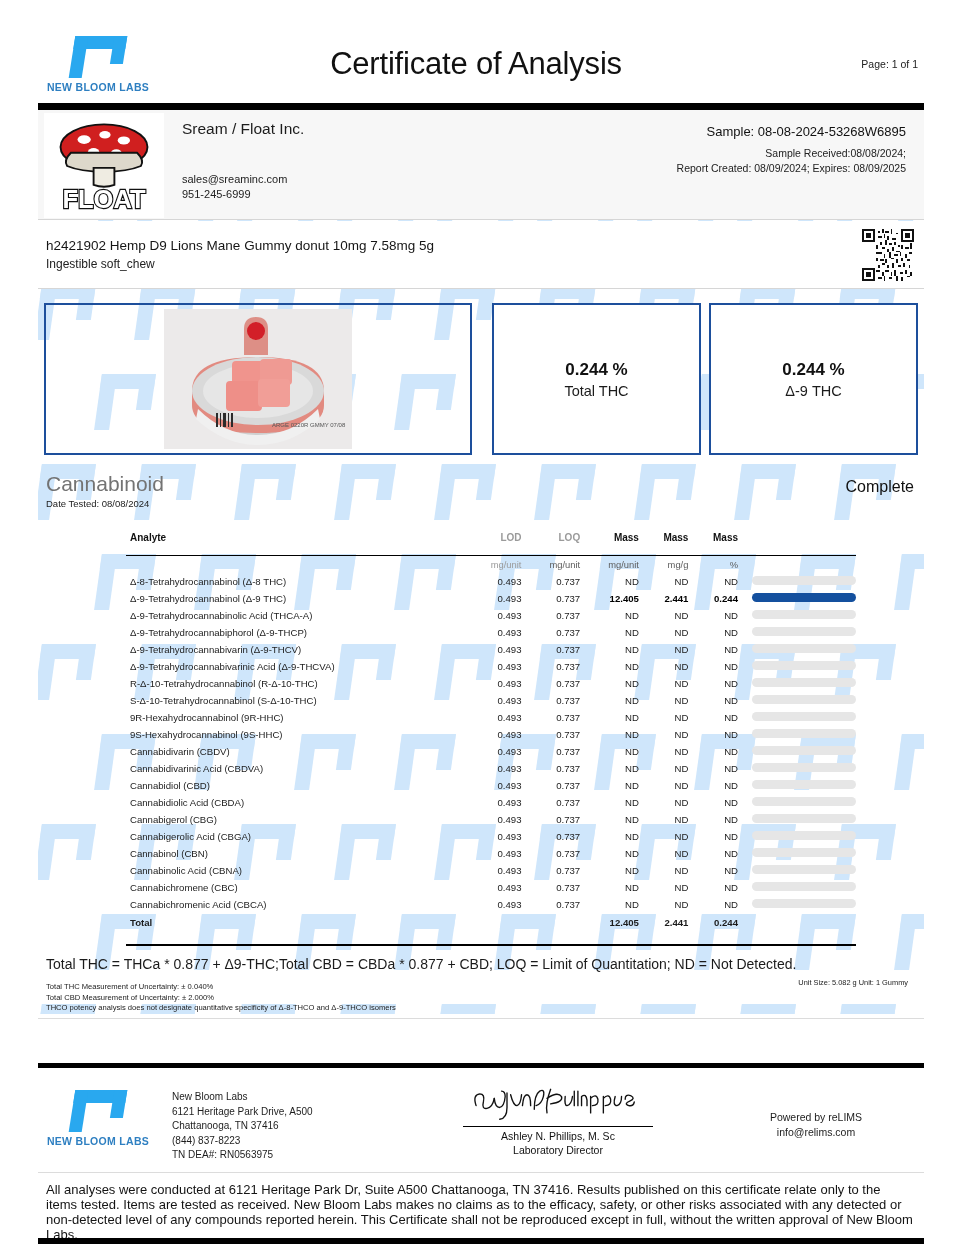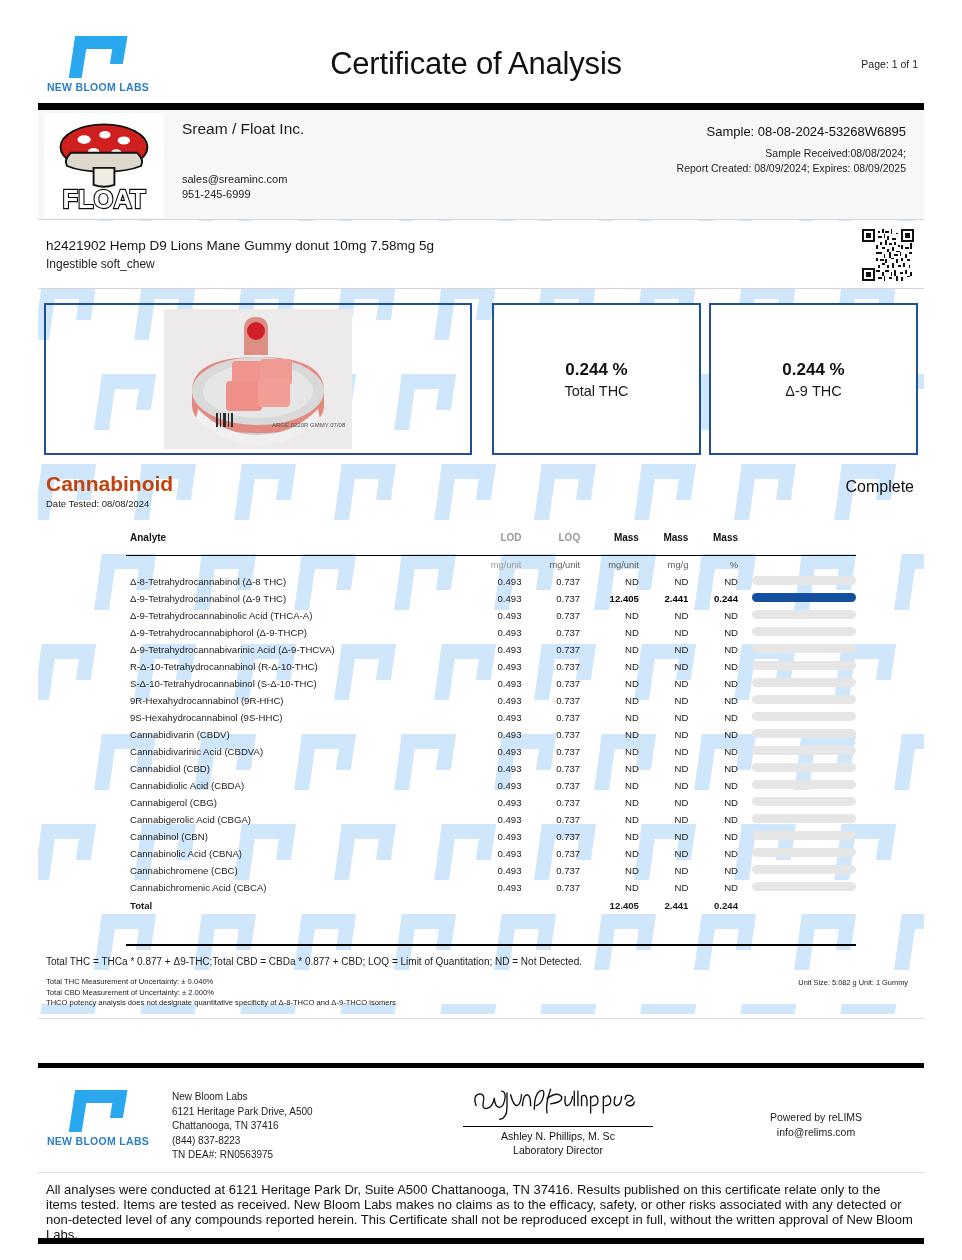--- a/index.html
+++ b/index.html
@@ -114,21 +114,21 @@
   .stats-row { display:flex; gap:8px; flex:1; }
   .stat {
     flex:1; border:2px solid #1d4f9c; background:#fff;
     display:flex; flex-direction:column; align-items:center; justify-content:center;
   }
   .stat-val { font-size:17px; font-weight:700; color:#111; }
   .stat-lbl { font-size:14.5px; color:#1b1b1b; margin-top:3px; }
 
   
   .sec-head { position:absolute; left:46px; top:472px; width:868px; }
-  .sec-title { font-size:21px; font-weight:700; color:#c2410c; display:inline-block; }
+  .sec-title { font-size:21px; font-weight:400; color:#737373; display:inline-block; }
   .sec-status { float:right; font-size:16px; color:#111; padding-top:6px; }
   .sec-meta { font-size:9.5px; color:#222; line-height:13px; margin-top:1px; }
 
   table.analytes {
     position:absolute; left:126px; top:530px; width:730px;
     border-collapse:collapse; font-size:9.6px; color:#1c1c1c;
   }
   table.analytes th {
     font-size:10px; font-weight:700; color:#111; text-align:right;
     padding:2px 6px 12px 0; border-bottom:1.4px solid #000;
@@ -141,21 +141,21 @@
   .unit-row td.lodq { color:#9a9a9a; }
   td.hit { font-weight:700; color:#000; }
   tr.total-row td { font-weight:700; padding-top:4px; }
   .barcell { width:112px; padding-right:0 !important; }
   .bar-track { width:104px; height:9px; background:#e6e6e6; border-radius:5px; display:inline-block; }
   .bar-track.on { background:#14509e; }
   .rule-bottom { position:absolute; left:126px; top:944px; width:730px; height:1.6px; background:#000; }
 
   
   .notes { position:absolute; left:46px; top:952px; width:868px; }
-  .note-line { font-size:10px; color:#1b1b1b; padding-top:4px; }
+  .note-line { font-size:14px; color:#1b1b1b; padding-top:4px; }
   .note-block { margin-top:10px; font-size:7.6px; color:#1b1b1b; line-height:10.5px; }
   .unit-size { position:absolute; right:6px; top:26px; font-size:7.4px; color:#222; }
 
   .grayline { position:absolute; left:38px; top:1018px; width:886px; height:1px; background:#dcdcdc; }
   .blackbar2 { position:absolute; left:38px; top:1063px; width:886px; height:5px; background:#000; }
 
   
   .footer {
     position:absolute; left:38px; top:1076px; width:886px; height:95px;
     display:flex; align-items:flex-start;
@@ -733,20 +733,29 @@
         <tr>
           <td class="an">Δ-9-Tetrahydrocannabiphorol (Δ-9-THCP)</td>
           <td class="">0.493</td>
           <td class="">0.737</td>
           <td class="">ND</td>
           <td class="">ND</td>
           <td class="">ND</td>
           <td class="barcell"><span class="bar-track"></span></td>
         </tr>
         <tr>
+          <td class="an">Δ-9-Tetrahydrocannabivarin (Δ-9-THCV)</td>
+          <td class="">0.493</td>
+          <td class="">0.737</td>
+          <td class="">ND</td>
+          <td class="">ND</td>
+          <td class="">ND</td>
+          <td class="barcell"><span class="bar-track"></span></td>
+        </tr>
+        <tr>
           <td class="an">Δ-9-Tetrahydrocannabivarinic Acid (Δ-9-THCVA)</td>
           <td class="">0.493</td>
           <td class="">0.737</td>
           <td class="">ND</td>
           <td class="">ND</td>
           <td class="">ND</td>
           <td class="barcell"><span class="bar-track"></span></td>
         </tr>
         <tr>
           <td class="an">R-Δ-10-Tetrahydrocannabinol (R-Δ-10-THC)</td>

